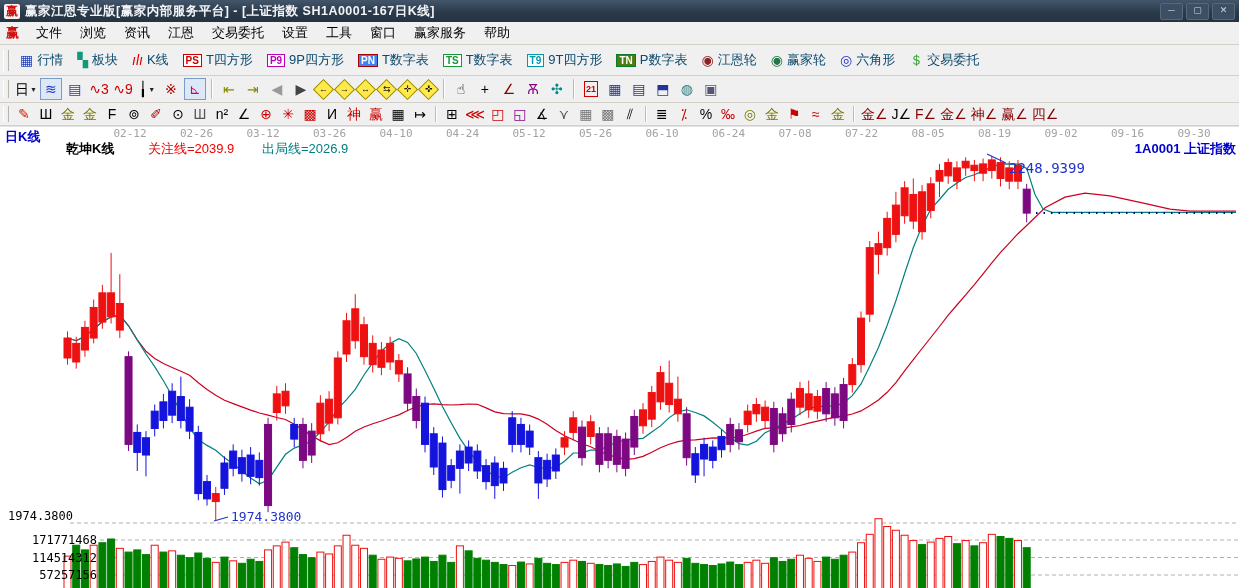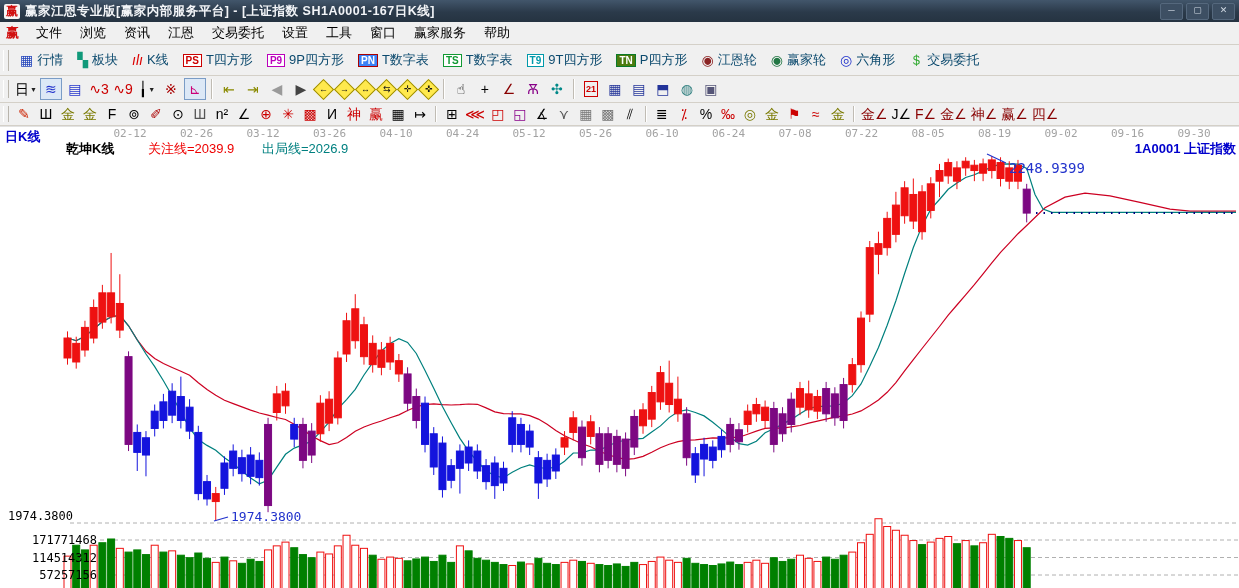--- a/index.html
+++ b/index.html
@@ -95,21 +95,21 @@
       <span class="tb-item">
         <span class="lbox" style="border-color: rgb(17, 153, 51); color: rgb(17, 153, 51); background: rgb(255, 255, 255);">TS</span>
         <span class="tb-label">T数字表</span>
       </span>
       <span class="tb-item">
         <span class="lbox" style="border-color: rgb(0, 153, 170); color: rgb(0, 153, 170); background: rgb(255, 255, 255);">T9</span>
         <span class="tb-label">9T四方形</span>
       </span>
       <span class="tb-item">
         <span class="lbox" style="border-color: rgb(10, 122, 42); color: rgb(255, 255, 255); background: #4d7c0f;">TN</span>
-        <span class="tb-label">P四方形</span>
+        <span class="tb-label">P数字表</span>
       </span>
       <span class="tb-item">
         <span class="ico" style="color: rgb(138, 34, 34);">◉</span>
         <span class="tb-label">江恩轮</span>
       </span>
       <span class="tb-item">
         <span class="ico" style="color: rgb(34, 119, 68);">◉</span>
         <span class="tb-label">赢家轮</span>
       </span>
       <span class="tb-item">

